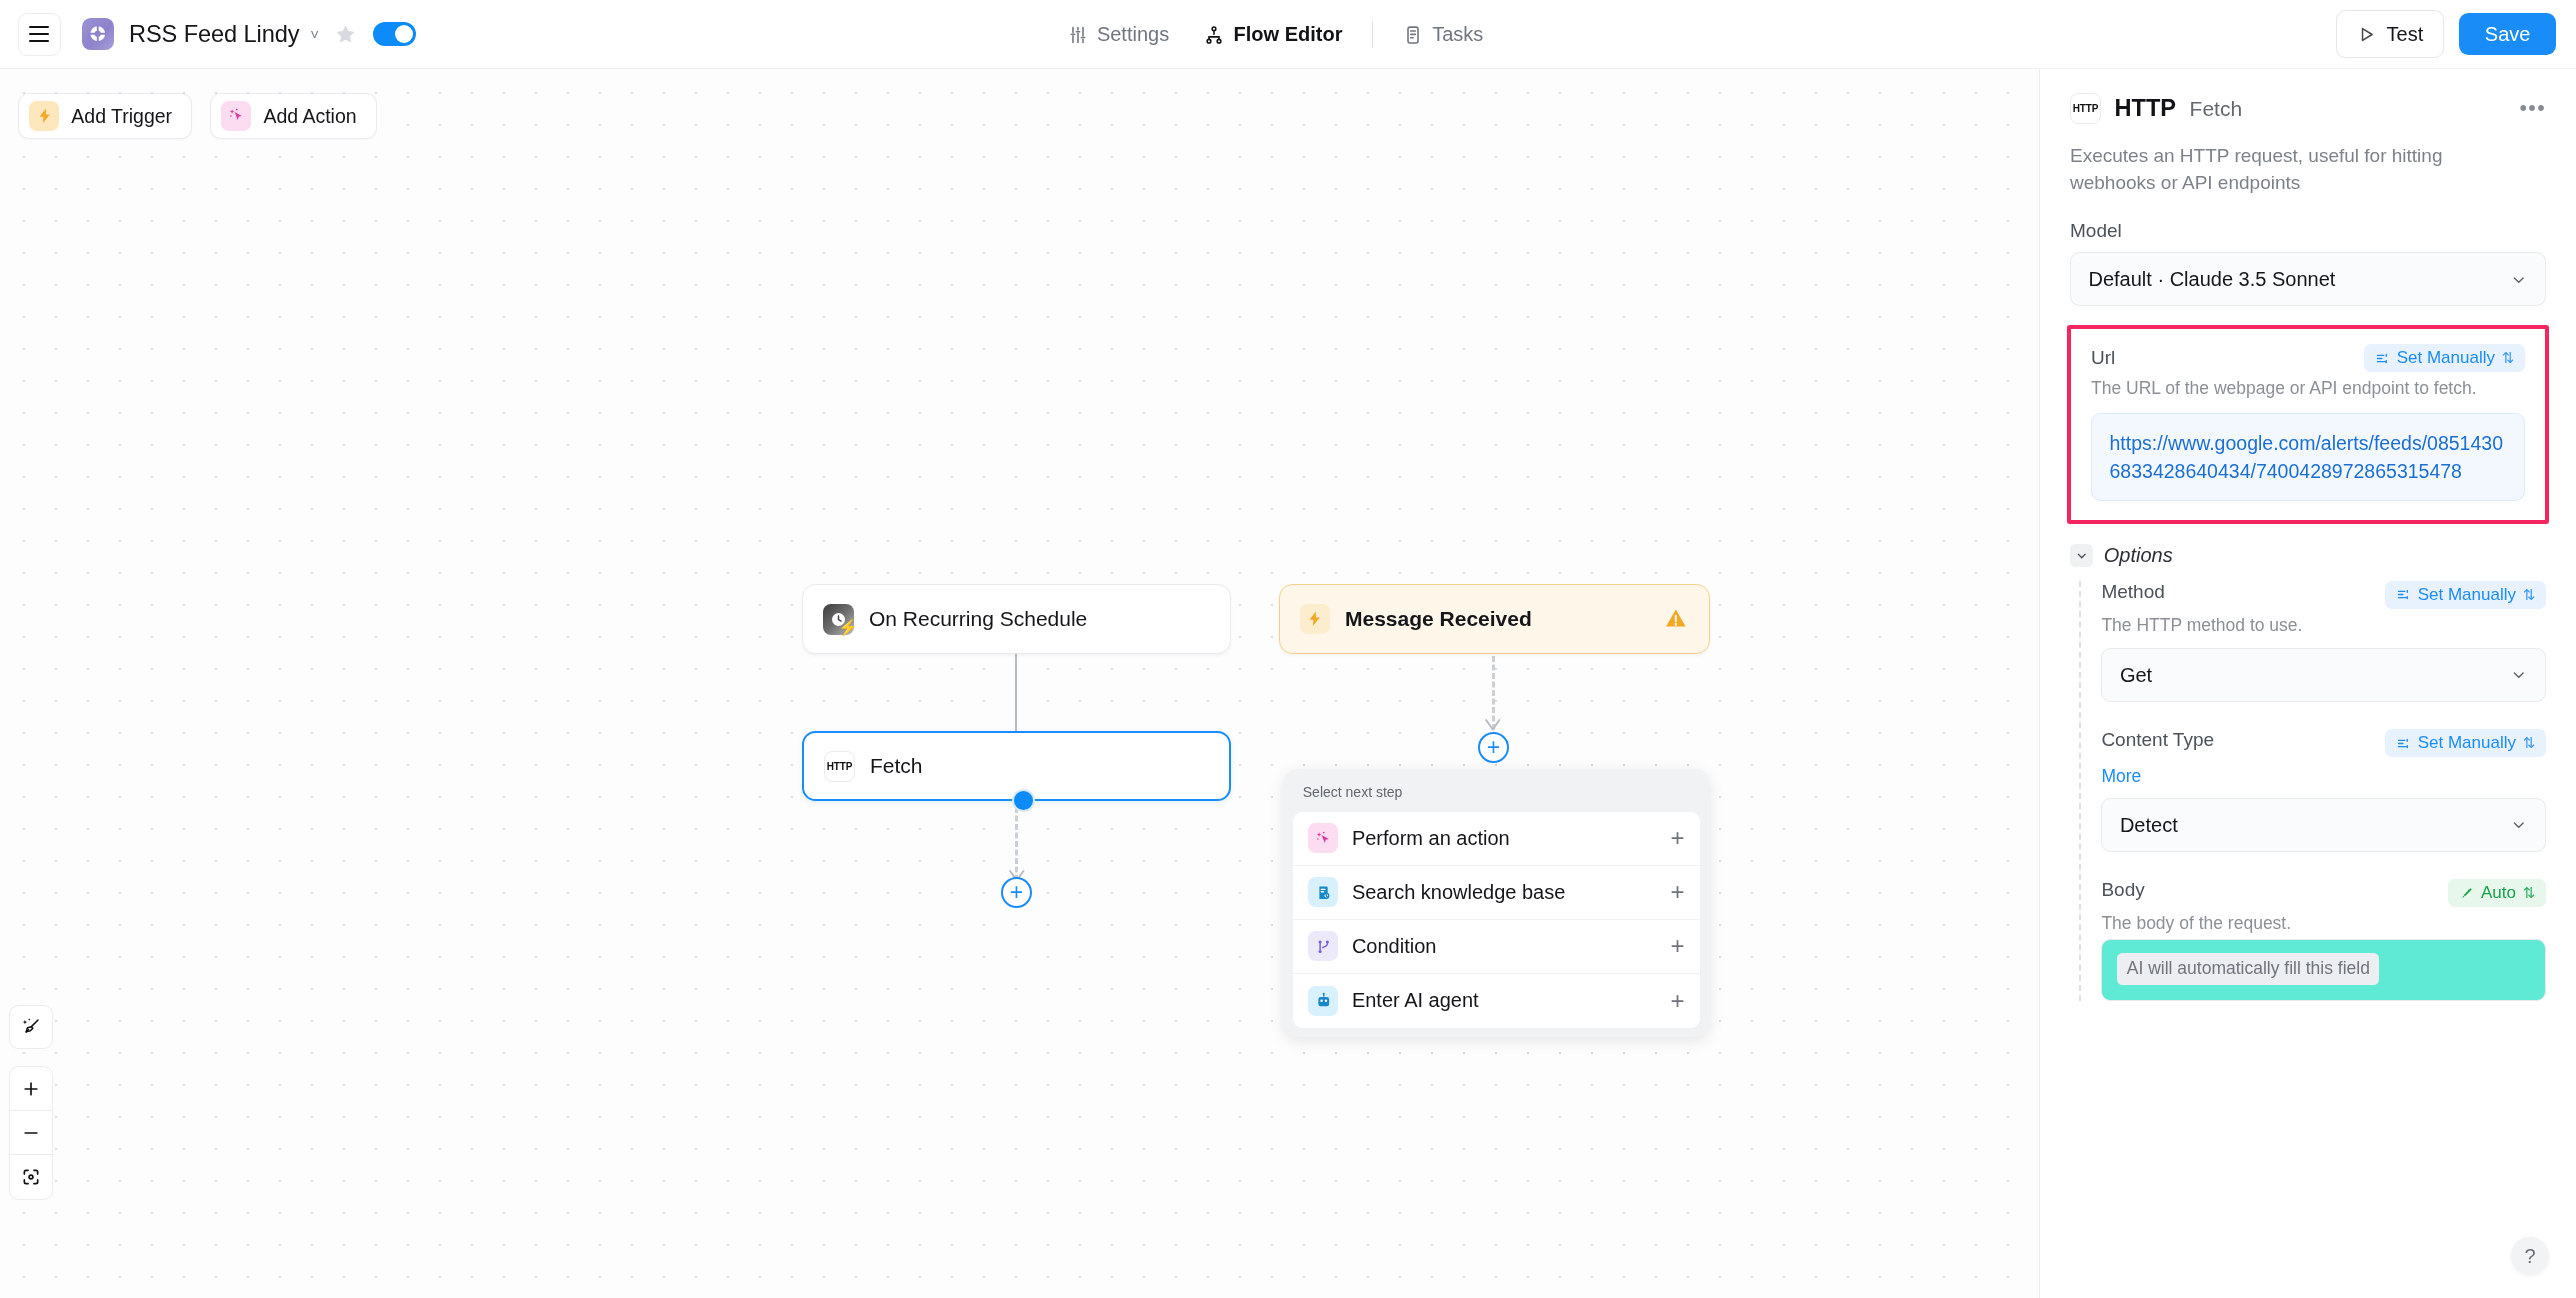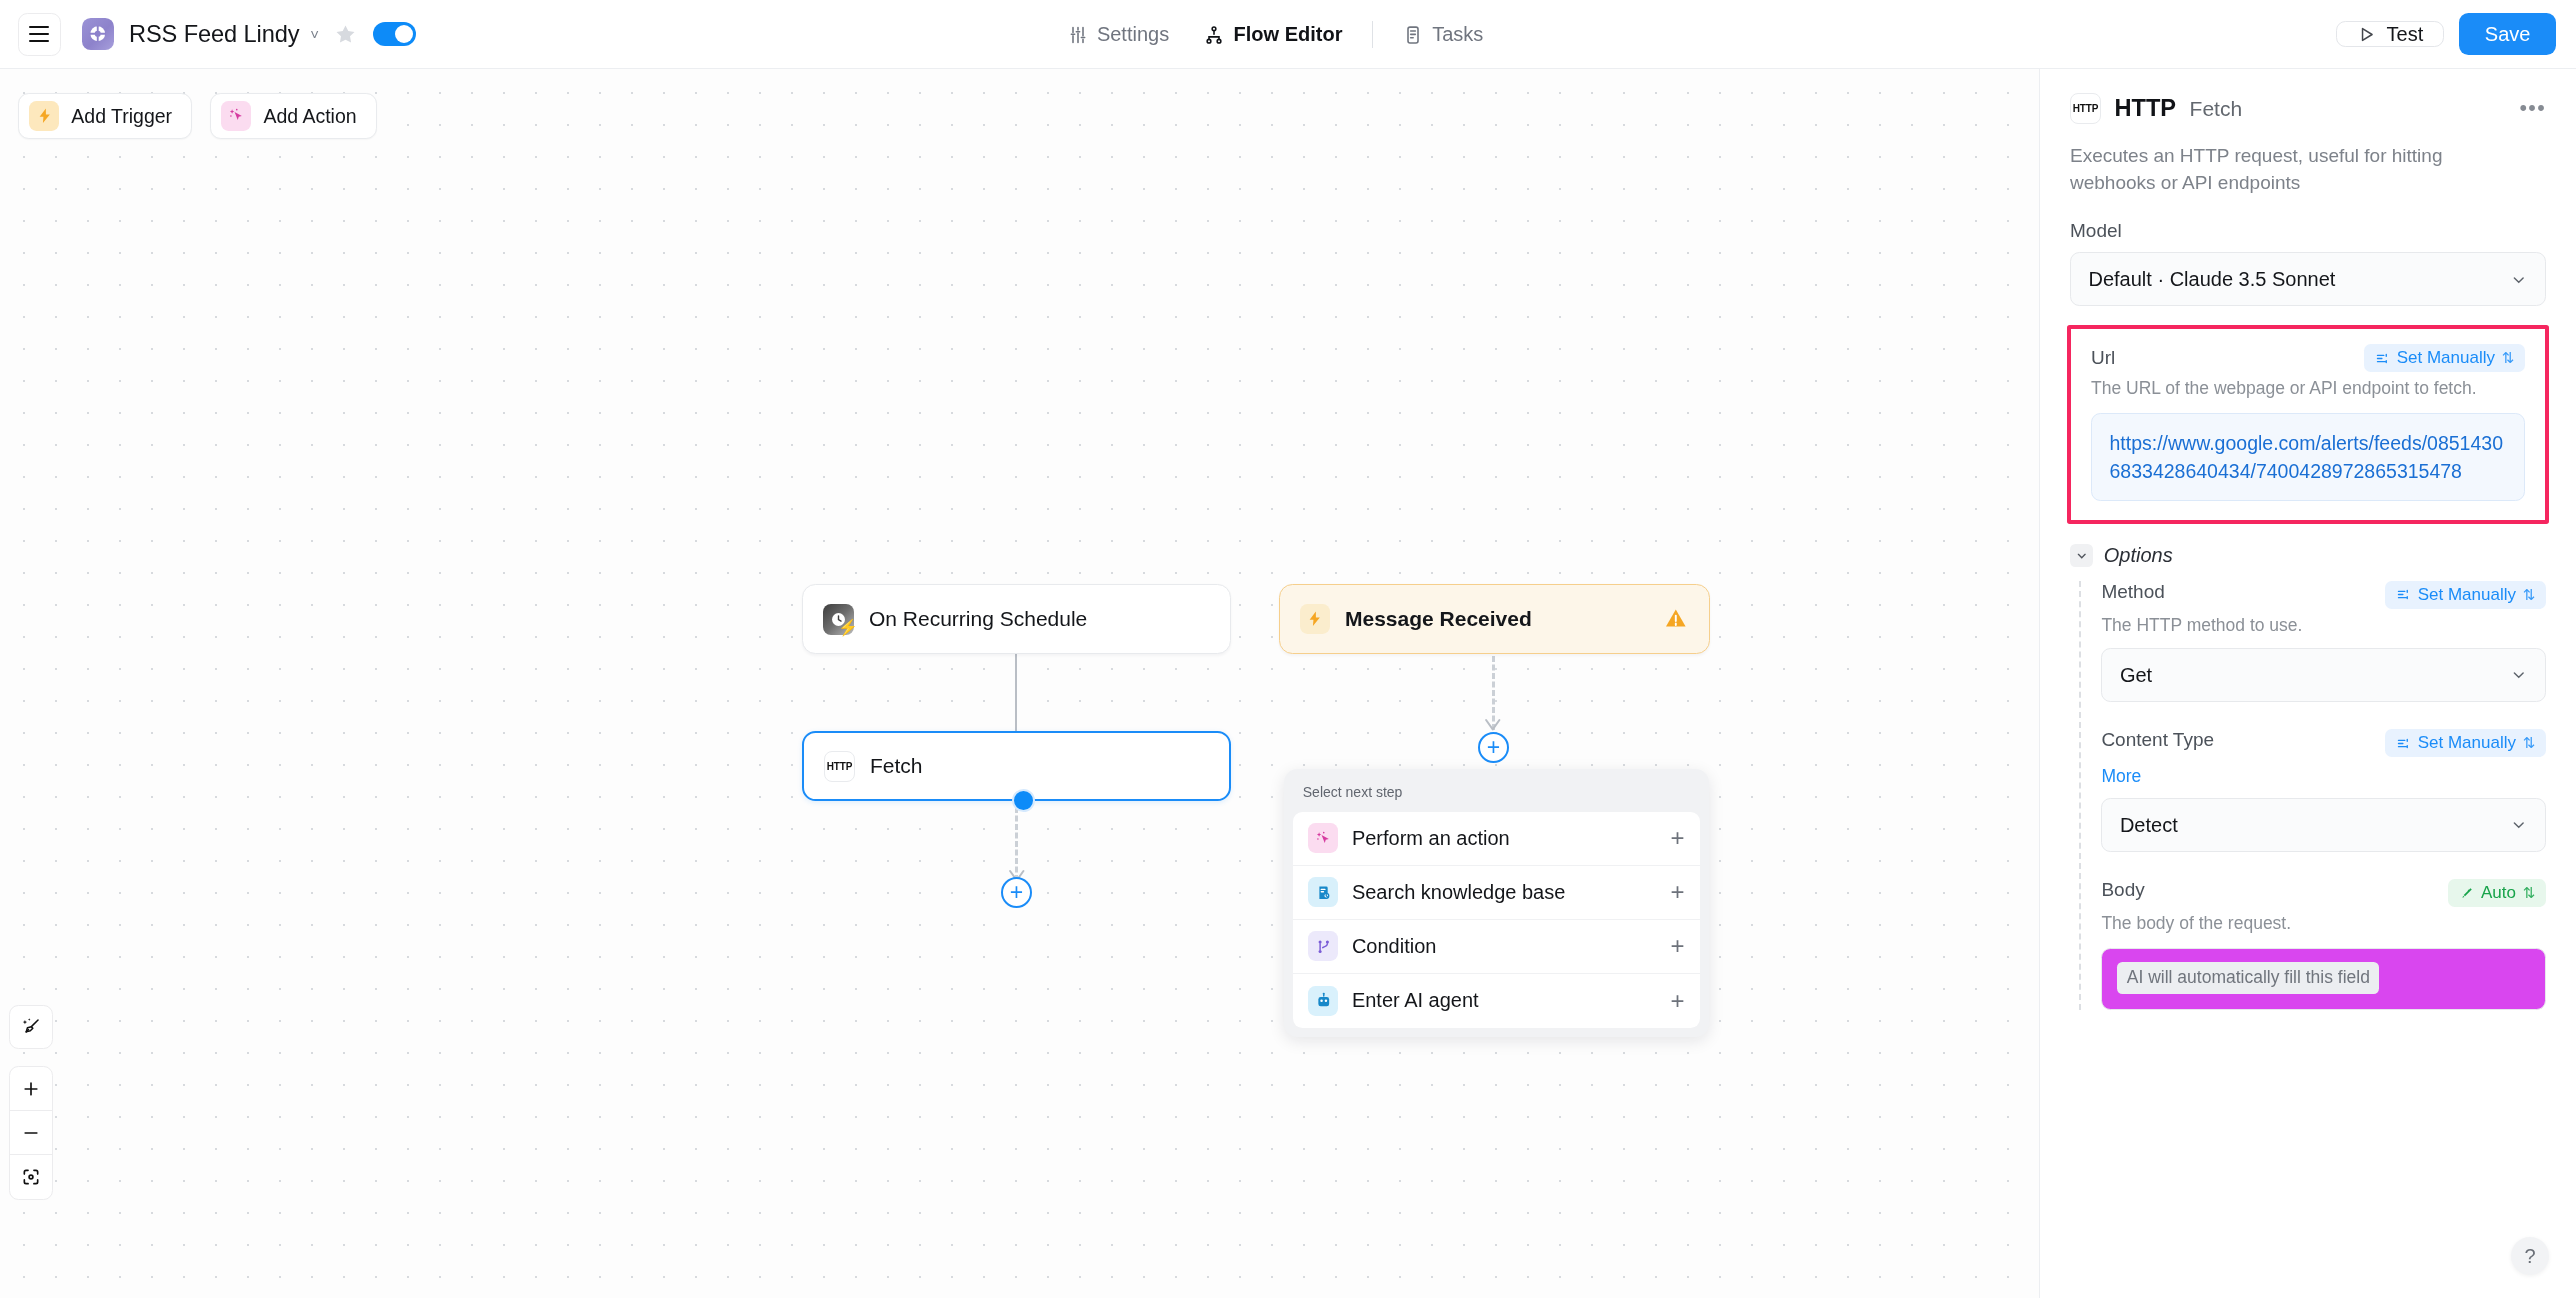--- a/index.html
+++ b/index.html
@@ -55,21 +55,21 @@
   .navtab {
     display:flex; align-items:center; gap: 9.4px; padding: 0 17.5px; height: 40px;
     cursor:pointer; font-size: 20px; color:#70757f; white-space:nowrap;
   }
   .navtab.active { color:#111317; font-weight:700; }
   .navtab svg { display:block; }
   .nav-divider { width:1.3px; height:27px; background:#dfe2e6; margin: 0 12px; }
 
   .tb-right { position:absolute; right: 20px; display:flex; align-items:center; gap: 15px; }
   .btn-test {
-    height: 26px; padding: 0 20px; border:1.3px solid #e4e6ea; border-radius:9.4px;
+    height: 48px; padding: 0 20px; border:1.3px solid #e4e6ea; border-radius:9.4px;
     background:#fff; display:flex; align-items:center; gap:10.8px;
     font-size:20px; color:#14161a; cursor:pointer;
   }
   .btn-save {
     height: 42px; padding: 0 25.6px; border-radius:9.4px; border:none;
     background:#1a8cf8; color:#fff; font-size:20px; cursor:pointer;
     display:flex; align-items:center; font-family:"Liberation Sans",sans-serif;
   }
 
   
@@ -222,21 +222,21 @@
   .opt-head { display:flex; align-items:center; gap: 10.8px; font-style: italic; }
   .opt-chev { width: 23px; height:23px; border-radius:5.4px; background:#f0f1f3;
     display:flex; align-items:center; justify-content:center; color:#4f545c; cursor:pointer; }
   .opt-title { font-size: 20px; color:#2a2e35; }
   .opt-body { margin-top: 13.5px; margin-left: 9.4px; border-left: 2px dashed #dcdfe3; padding-left: 20px; }
   .opt-field { margin-bottom: 27px; }
   .opt-field:last-child { margin-bottom: 0; }
   .of-head { display:flex; align-items:flex-start; }
   .link-more { font-size: 17.5px; color:#1a8cf8; margin-top: 9px; cursor:pointer; }
   .body-box {
-    margin-top: 12px; border:1.3px solid #e7e9ec; border-radius: 9.4px; background:#d946ef;
+    margin-top: 3px; border:1.3px solid #e7e9ec; border-radius: 9.4px; background:#5eead4;
     padding: 13.5px 15px; min-height: 62px;
   }
   .body-pill {
     display:inline-block; background:#eceef1; border-radius: 5.4px; padding: 5.4px 9.4px;
     font-size: 17.5px; color:#70757d;
   }
 
   .help-btn {
     position:absolute; right: 27px; bottom: 23px; width: 38px; height:38px;
     border-radius:50%; background:#f2f3f5; color:#6a6f77; font-size: 20px;

